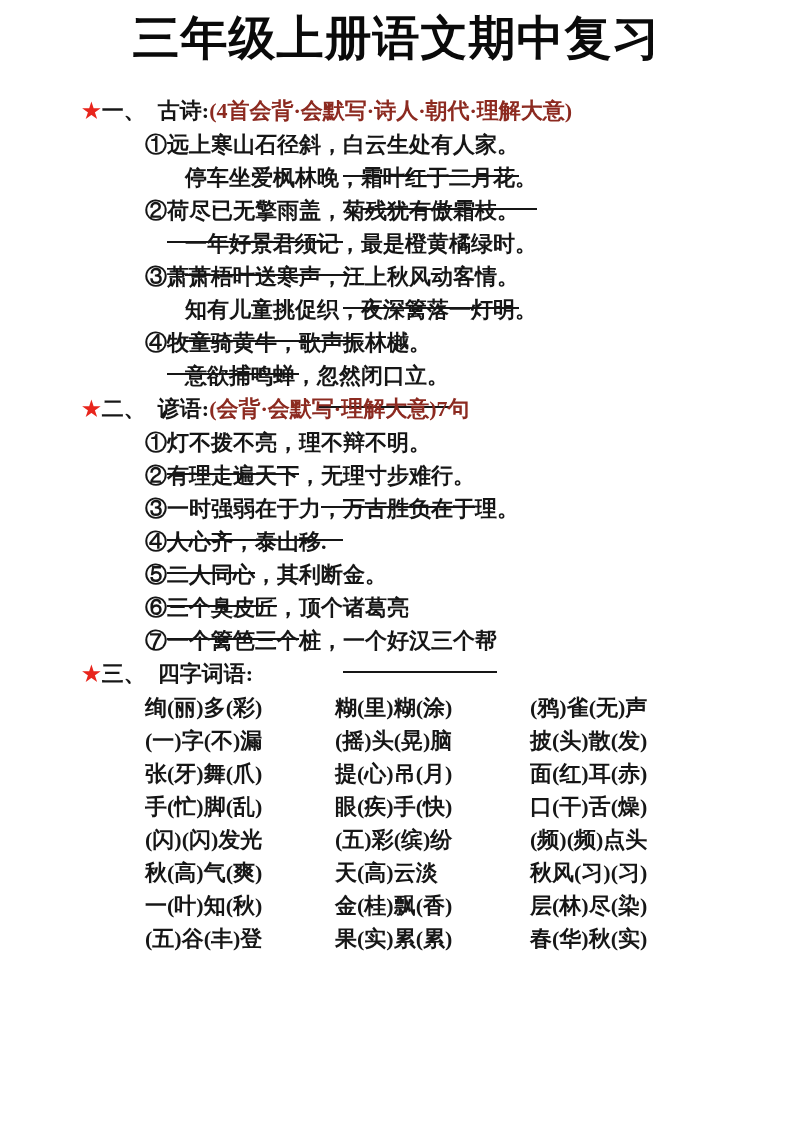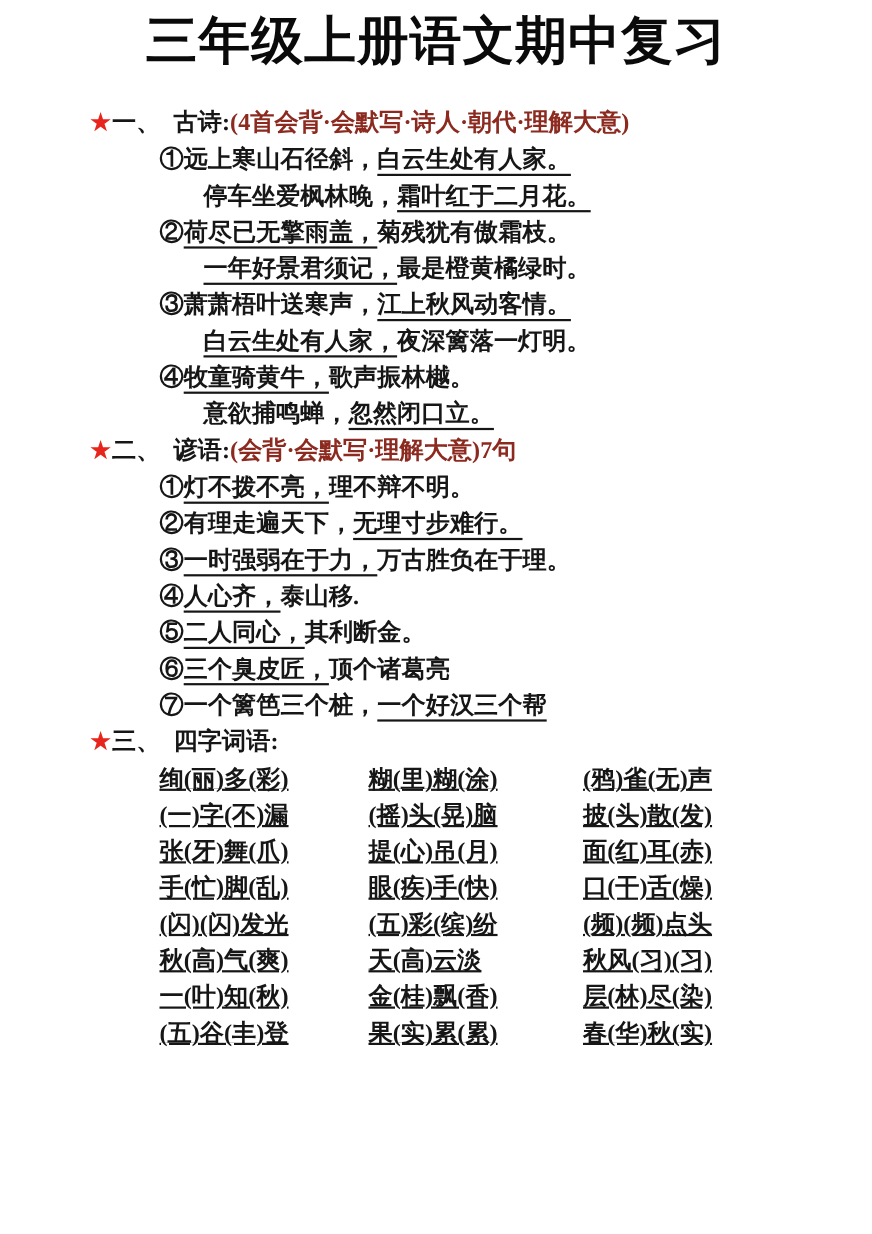--- a/index.html
+++ b/index.html
@@ -32,44 +32,43 @@
     font-size:22px;font-weight:bold;line-height:33px;
   }
   .sec-header{white-space:nowrap;}
   .star{color:var(--star);font-size:21px;}
   .sec-num{margin-left:1px;}
   .sec-name{margin-left:12px;}
   .sec-note{color:var(--note);text-align:center;}
   .sec-lines{margin-left:63px;}
   .line{white-space:nowrap;}
   .line.indent{margin-left:40px;}
-  .seg.u{border-bottom:2px solid var(--ink);padding-bottom:1px;}
+  .seg.u{border-bottom:2px solid var(--ink);padding-bottom:18px;}
   .word-grid{
     margin-left:63px;
     display:grid;
     grid-template-columns:190px 195px auto;
-    text-decoration:underline;
   }
   .cell{white-space:nowrap;}
 </style>
 </head>
 <body>
 
 <div class="page">
   <h1 class="title">三年级上册语文期中复习</h1>
   <div class="content">
       <div class="section">
         <div class="sec-header"><span class="star">★</span><span class="sec-num">一、</span><span class="sec-name">古诗:</span><span class="sec-note">(4首会背·会默写·诗人·朝代·理解大意)</span></div>
         <div class="sec-lines">
           <div class="line"><span class="seg">①远上寒山石径斜，</span><span class="seg u">白云生处有人家。</span></div>
           <div class="line indent"><span class="seg">停车坐爱枫林晚，</span><span class="seg u">霜叶红于二月花。</span></div>
           <div class="line"><span class="seg">②</span><span class="seg u">荷尽已无擎雨盖，</span><span class="seg">菊残犹有傲霜枝。</span></div>
           <div class="line indent"><span class="seg u">一年好景君须记，</span><span class="seg">最是橙黄橘绿时。</span></div>
           <div class="line"><span class="seg">③萧萧梧叶送寒声，</span><span class="seg u">江上秋风动客情。</span></div>
-          <div class="line indent"><span class="seg u">白云生处有人家，</span><span class="seg">夜深篱落一灯明。</span></div>
+          <div class="line indent"><span class="seg u">知有儿童挑促织，</span><span class="seg">夜深篱落一灯明。</span></div>
           <div class="line"><span class="seg">④</span><span class="seg u">牧童骑黄牛，</span><span class="seg">歌声振林樾。</span></div>
           <div class="line indent"><span class="seg">意欲捕鸣蝉，</span><span class="seg u">忽然闭口立。</span></div>
         </div>
       </div>
       <div class="section">
         <div class="sec-header"><span class="star">★</span><span class="sec-num">二、</span><span class="sec-name">谚语:</span><span class="sec-note">(会背·会默写·理解大意)7句</span></div>
         <div class="sec-lines">
           <div class="line"><span class="seg">①</span><span class="seg u">灯不拨不亮，</span><span class="seg">理不辩不明。</span></div>
           <div class="line"><span class="seg">②有理走遍天下，</span><span class="seg u">无理寸步难行。</span></div>
           <div class="line"><span class="seg">③</span><span class="seg u">一时强弱在于力，</span><span class="seg">万古胜负在于理。</span></div>

